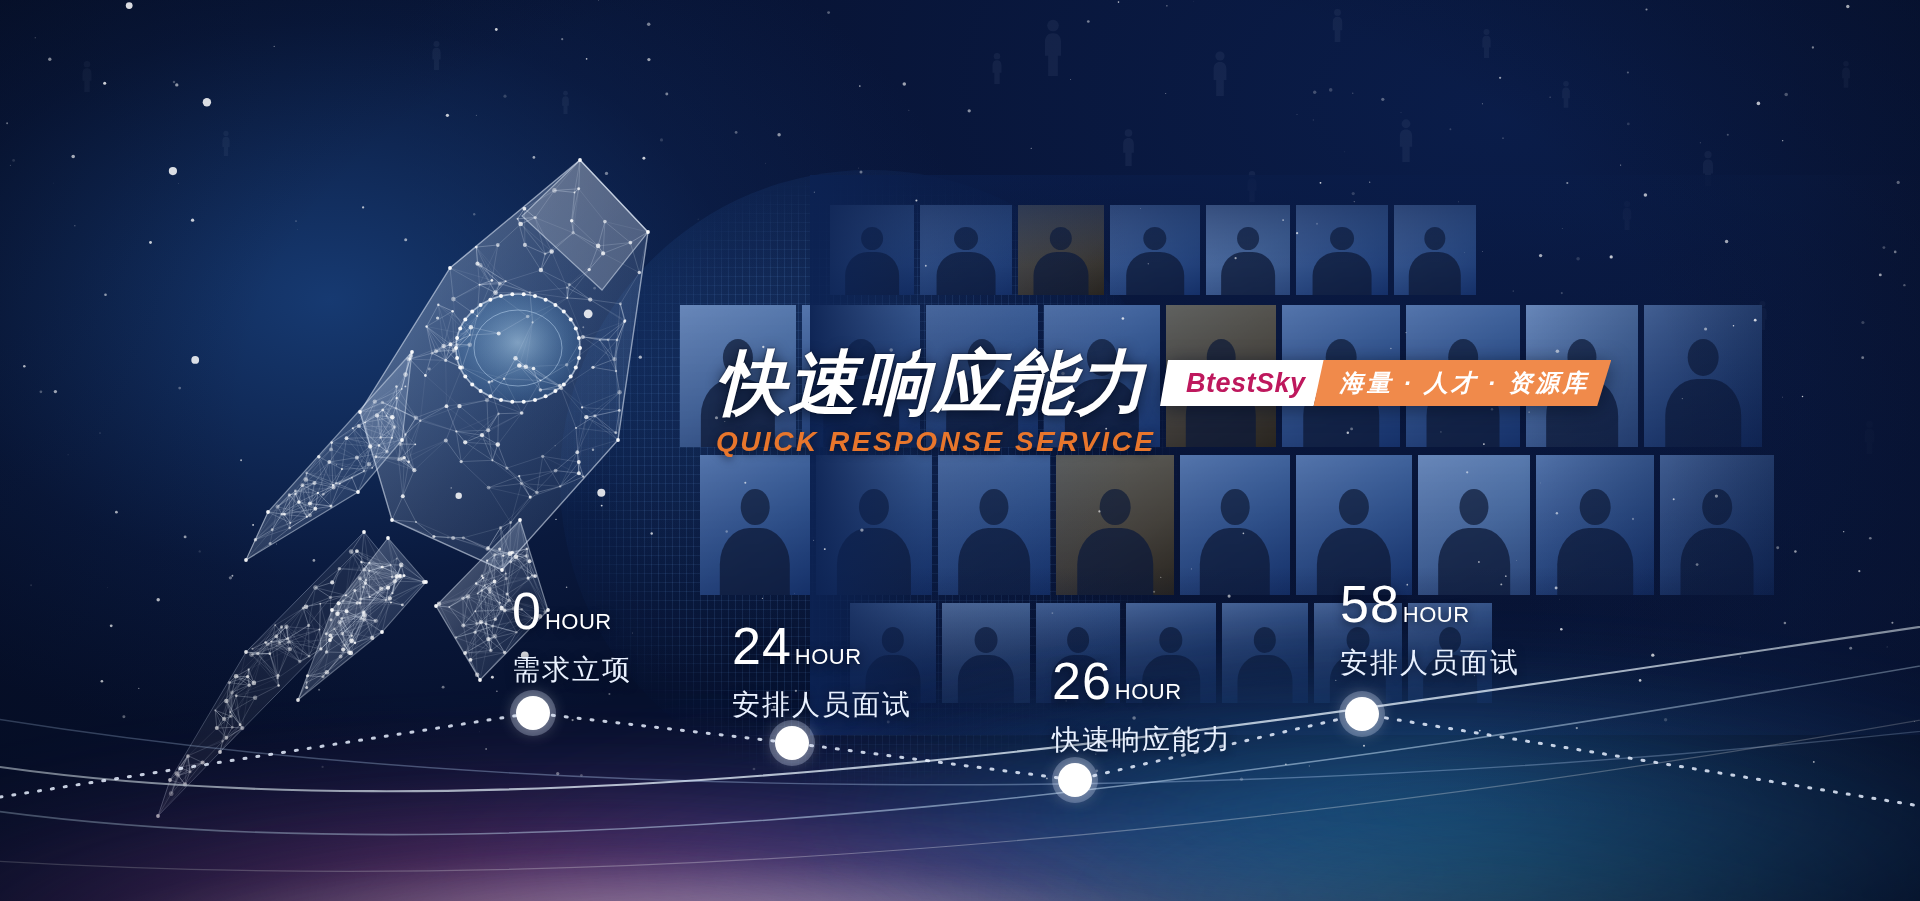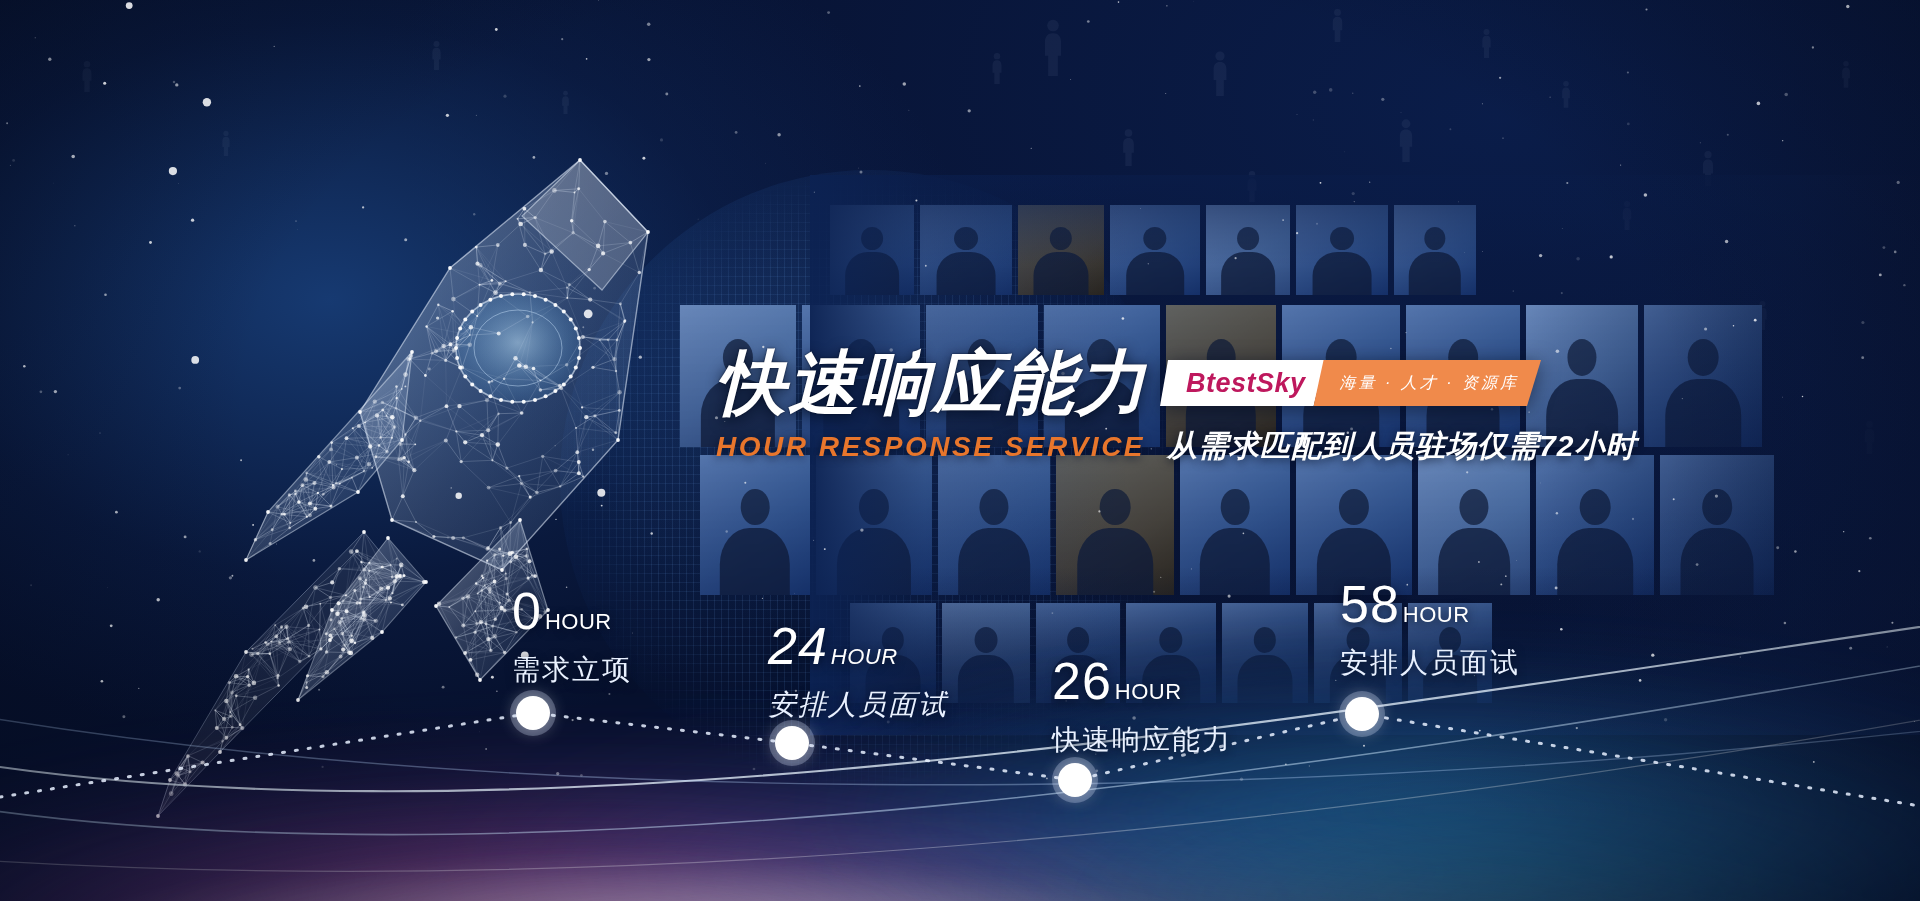--- a/index.html
+++ b/index.html
@@ -79,21 +79,21 @@
   .badge{display:flex;align-items:stretch;height:46px;margin-left:12px;margin-top:12px;
          filter:drop-shadow(0 3px 10px rgba(2,10,30,.55));}
   .badge-left{
     background:#fff;color:#be185d;font-weight:bold;font-style:italic;font-size:27px;
     display:flex;align-items:center;padding:0 20px 0 26px;
     -webkit-clip-path:polygon(8px 0,100% 0,calc(100% - 12px) 100%,0 100%);
             clip-path:polygon(8px 0,100% 0,calc(100% - 12px) 100%,0 100%);
     letter-spacing:.5px;
   }
   .badge-right{
-    background:#F08A4B;color:#fff;font-weight:normal;font-style:italic;font-size:16px;
+    background:#F08A4B;color:#fff;font-weight:bold;font-style:italic;font-size:24px;
     display:flex;align-items:center;padding:0 22px 0 26px;margin-left:-12px;
     -webkit-clip-path:polygon(10px 0,100% 0,calc(100% - 14px) 100%,0 100%);
             clip-path:polygon(10px 0,100% 0,calc(100% - 14px) 100%,0 100%);
     letter-spacing:3px;
   }
 
   .h-row2{display:flex;align-items:baseline;margin-top:8px;}
   .h-sub-en{
     font-size:28px;font-style:italic;font-weight:bold;color:#E8762C;letter-spacing:2.5px;
     white-space:nowrap;text-shadow:0 2px 8px rgba(2,10,30,.7);
@@ -2438,21 +2438,21 @@
 
   <div id="steps" style="position: absolute; left: 0px; top: 0px; width: 1920px; height: 901px; z-index: 46;">
       <div class="step" style="left: 512px; top: 585px;">
         <div class="num">
           <span class="v">0</span>
           <span class="u">HOUR</span>
         </div>
         <div class="cap">需求立项</div>
       </div>
       <div class="dot" style="left: 516px; top: 696px;"></div>
-      <div class="step" style="left: 768px; top: 620px; font-style: italic;">
+      <div class="step" style="left: 732px; top: 620px;">
         <div class="num">
           <span class="v">24</span>
           <span class="u">HOUR</span>
         </div>
         <div class="cap">安排人员面试</div>
       </div>
       <div class="dot" style="left: 775px; top: 726px;"></div>
       <div class="step" style="left: 1052px; top: 655px;">
         <div class="num">
           <span class="v">26</span>
@@ -2473,22 +2473,21 @@
 
   <div id="headline">
     <div class="h-row">
       <div class="h-title">快速响应能力</div>
       <div class="badge">
         <span class="badge-left">BtestSky</span>
         <span class="badge-right">海量 · 人才 · 资源库</span>
       </div>
     </div>
     <div class="h-row2">
-      <div class="h-sub-en">HOUR RESPONSE SERVICE</div>
-      <div class="h-sub-cn">从需求匹配到人员驻场仅需72小时</div>
+      <div class="h-sub-en">QUICK RESPONSE SERVICE</div>
     </div>
   </div>
 
   <div id="aurora">
       <div class="wave" style="left: -400px; top: 120px; width: 2000px; height: 420px; background: radial-gradient(rgba(120, 70, 170, 0.55) 0%, rgba(0, 0, 0, 0) 62%); filter: blur(48px);"></div>
       <div class="wave" style="left: -300px; top: 150px; width: 1700px; height: 360px; background: radial-gradient(rgba(190, 70, 150, 0.42) 0%, rgba(0, 0, 0, 0) 62%); filter: blur(52px);"></div>
       <div class="wave" style="left: 300px; top: 60px; width: 2000px; height: 420px; background: radial-gradient(rgba(40, 110, 200, 0.45) 0%, rgba(0, 0, 0, 0) 62%); filter: blur(44px);"></div>
       <div class="wave" style="left: 700px; top: 30px; width: 1500px; height: 360px; background: radial-gradient(rgba(60, 160, 220, 0.4) 0%, rgba(0, 0, 0, 0) 62%); filter: blur(40px);"></div>
       <div class="wave" style="left: -200px; top: 205px; width: 1500px; height: 280px; background: radial-gradient(rgba(230, 110, 170, 0.32) 0%, rgba(0, 0, 0, 0) 62%); filter: blur(46px);"></div>
       <div class="wave" style="left: 900px; top: 150px; width: 1200px; height: 300px; background: radial-gradient(rgba(40, 180, 160, 0.22) 0%, rgba(0, 0, 0, 0) 62%); filter: blur(46px);"></div>

